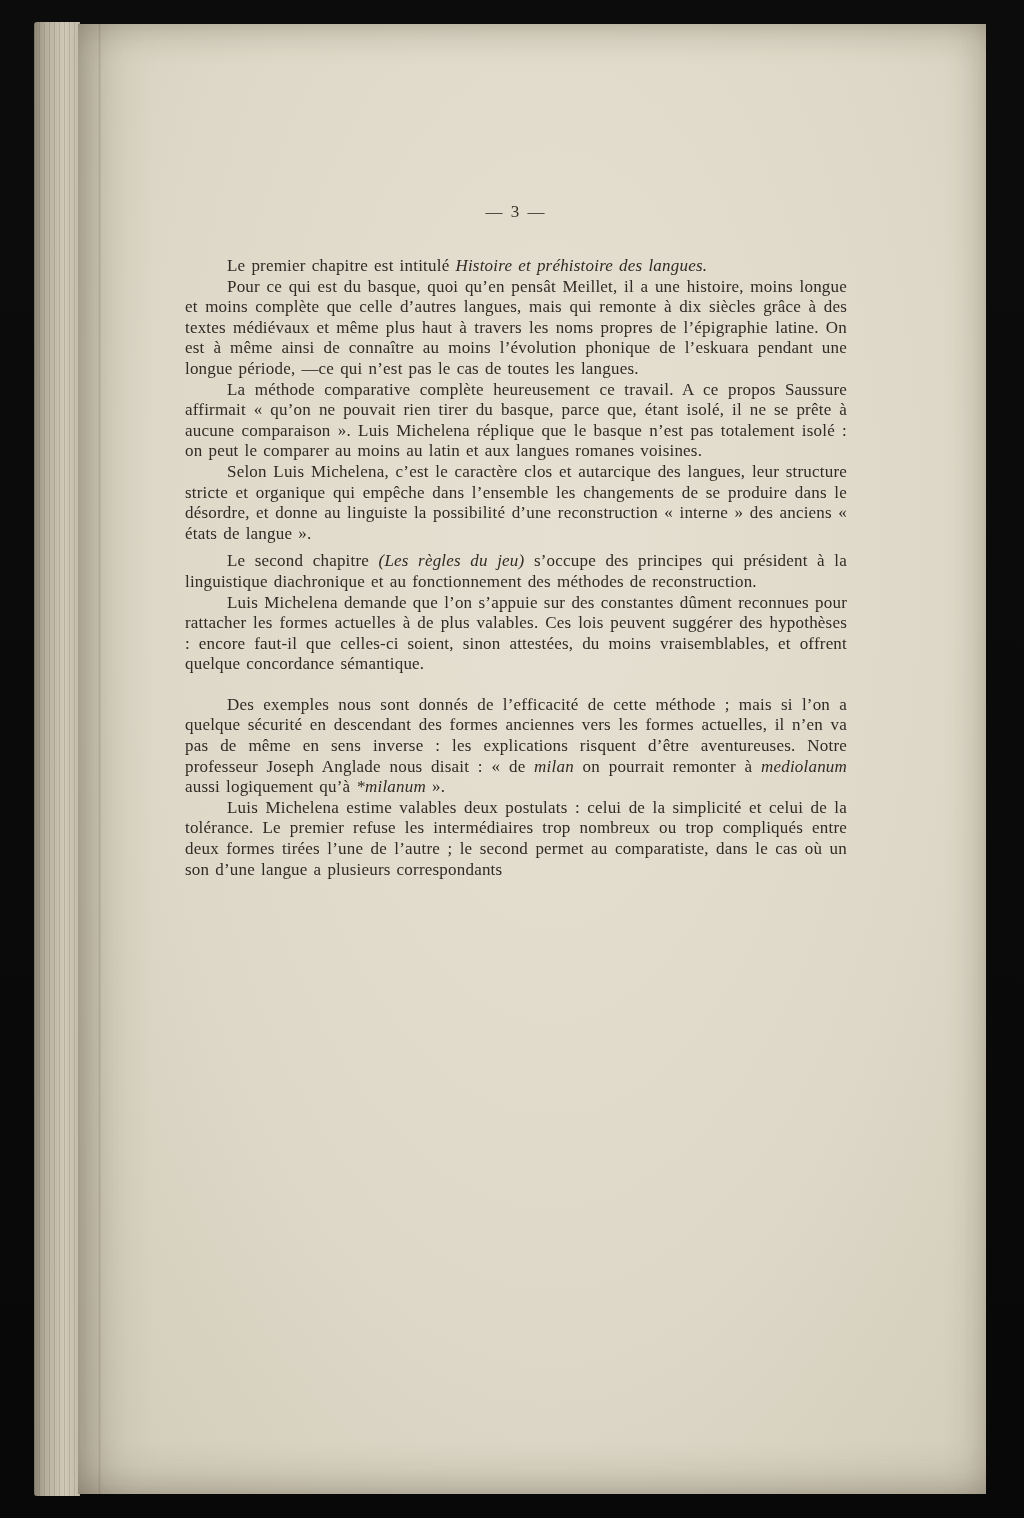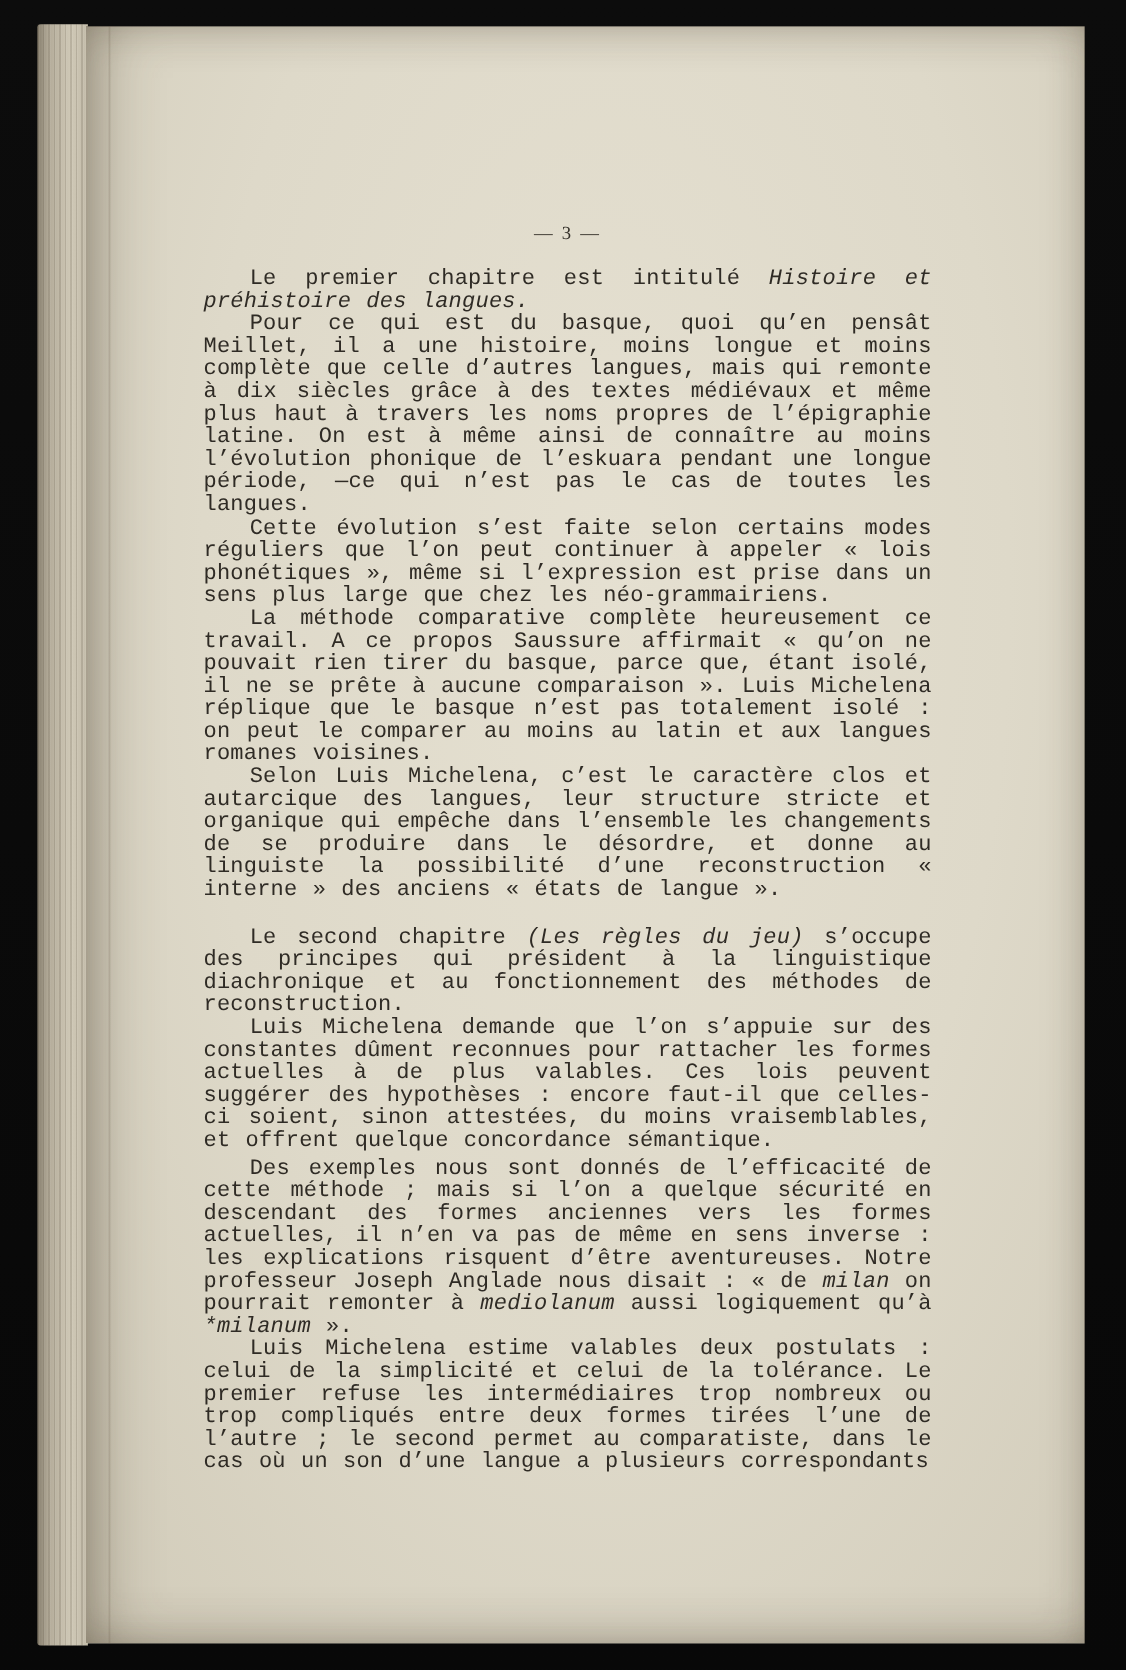--- a/index.html
+++ b/index.html
@@ -28,41 +28,40 @@
   }
   .crease{
     position:absolute;left:20px;top:0;width:3px;height:100%;
     background:linear-gradient(90deg,transparent,rgba(90,75,55,0.18),transparent);
   }
   .page-number{
     position:absolute;top:178px;left:107px;width:662px;
     text-align:center;font-size:17px;color:#36322b;letter-spacing:2px;
   }
   .text-block{
-    position:absolute;top:220px;left:107px;width:662px;
-    font-size:20px;line-height:20.6px;color:#2f2b25;
-    text-align:justify;word-spacing:1.6px;letter-spacing:0.2px;font-family:Liberation Mono, monospace;
+    position:absolute;top:232px;left:107px;width:662px;
+    font-size:17px;line-height:20.6px;color:#2f2b25;
+    text-align:justify;word-spacing:1.6px;letter-spacing:0.2px;
   }
   .text-block p{margin:0;text-indent:42px;}
-  .text-block p.gap-large{margin-top:22px;}
-  .text-block p.gap-small{margin-top:4px;}
+  .text-block p.gap-large{margin-top:7px;}
+  .text-block p.gap-small{margin-top:20px;}
   .it{font-style:italic;}
 </style>
 </head>
 <body>
 
 <div class="scan">
   <div class="book-edge"></div>
   <div class="page">
     <div class="crease"></div>
     <div class="page-number">— 3 —</div>
     <div class="text-block" id="text-block">
         <p><span>Le premier chapitre est intitulé </span><span class="it">Histoire et préhistoire des langues.</span></p>
         <p><span>Pour ce qui est du basque, quoi qu’en pensât Meillet, il a une histoire, moins longue et moins complète que celle d’autres langues, mais qui remonte à dix siècles grâce à des textes médiévaux et même plus haut à travers les noms propres de l’épigraphie latine. On est à même ainsi de connaître au moins l’évolution phonique de l’eskuara pendant une longue période, —ce qui n’est pas le cas de toutes les langues.</span></p>
-        <p><span>Cette évolution s’est faite selon certains modes réguliers que l’on peut continuer à appeler « lois phonétiques », même si l’expression est prise dans un sens plus large que chez les néo-grammairiens.</span></p>
         <p><span>La méthode comparative complète heureusement ce travail. A ce propos Saussure affirmait « qu’on ne pouvait rien tirer du basque, parce que, étant isolé, il ne se prête à aucune comparaison ». Luis Michelena réplique que le basque n’est pas totalement isolé : on peut le comparer au moins au latin et aux langues romanes voisines.</span></p>
         <p><span>Selon Luis Michelena, c’est le caractère clos et autarcique des langues, leur structure stricte et organique qui empêche dans l’ensemble les changements de se produire dans le désordre, et donne au linguiste la possibilité d’une reconstruction « interne » des anciens « états de langue ».</span></p>
         <p class="gap-large"><span>Le second chapitre </span><span class="it">(Les règles du jeu)</span><span> s’occupe des principes qui président à la linguistique diachronique et au fonctionnement des méthodes de reconstruction.</span></p>
         <p><span>Luis Michelena demande que l’on s’appuie sur des constantes dûment reconnues pour rattacher les formes actuelles à de plus valables. Ces lois peuvent suggérer des hypothèses : encore faut-il que celles-ci soient, sinon attestées, du moins vraisemblables, et offrent quelque concordance sémantique.</span></p>
         <p class="gap-small"><span>Des exemples nous sont donnés de l’efficacité de cette méthode ; mais si l’on a quelque sécurité en descendant des formes anciennes vers les formes actuelles, il n’en va pas de même en sens inverse : les explications risquent d’être aventureuses. Notre professeur Joseph Anglade nous disait : « de </span><span class="it">milan</span><span> on pourrait remonter à </span><span class="it">mediolanum</span><span> aussi logiquement qu’à </span><span class="it">*milanum</span><span> ».</span></p>
         <p><span>Luis Michelena estime valables deux postulats : celui de la simplicité et celui de la tolérance. Le premier refuse les intermédiaires trop nombreux ou trop compliqués entre deux formes tirées l’une de l’autre ; le second permet au comparatiste, dans le cas où un son d’une langue a plusieurs correspondants</span></p>
       </div>
   </div>
 </div>
 

